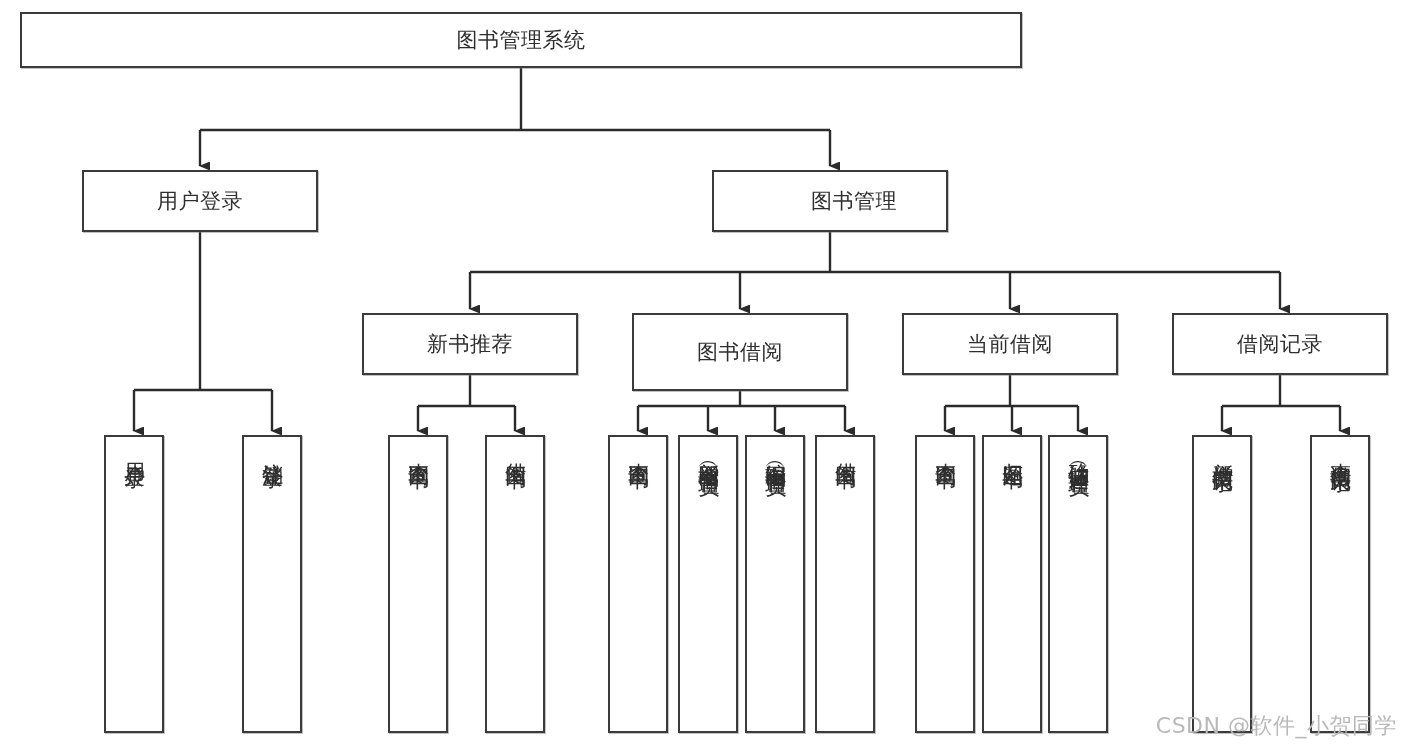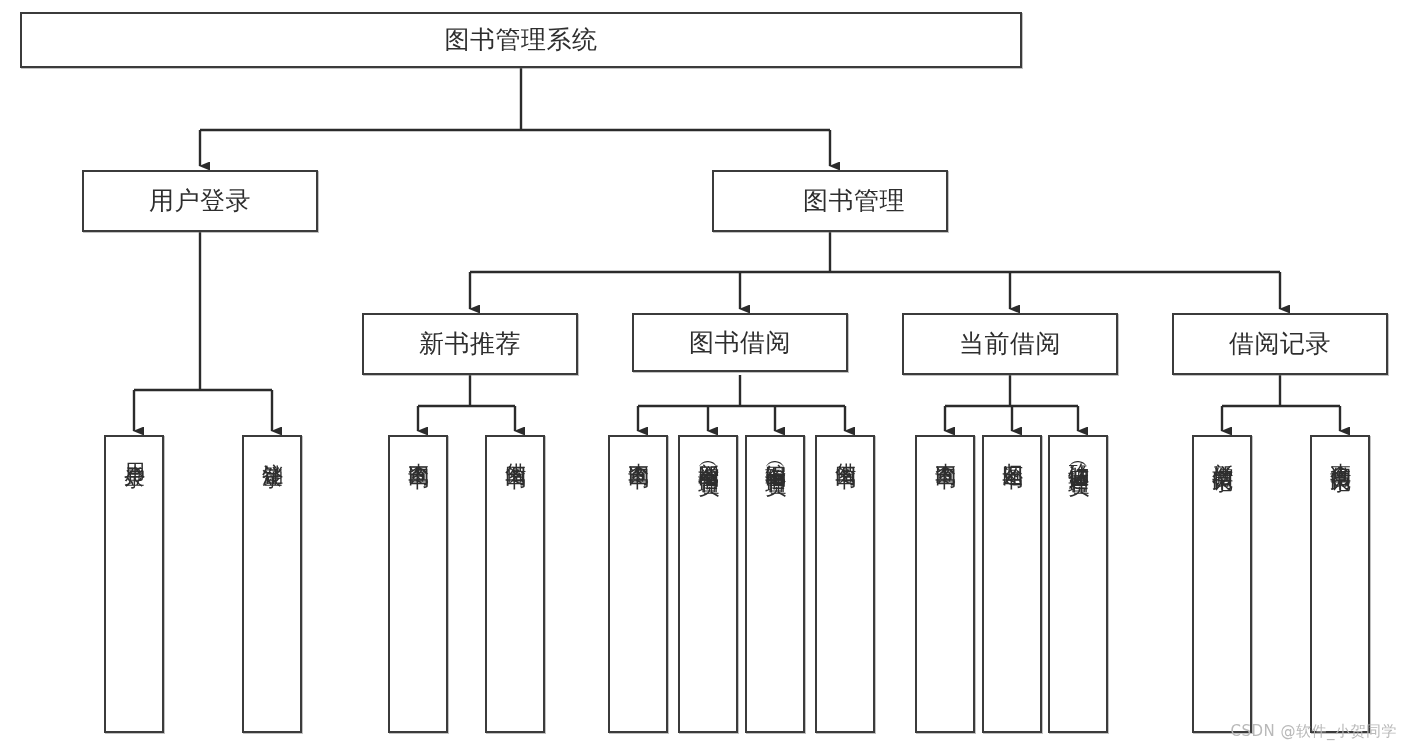--- a/index.html
+++ b/index.html
@@ -31,21 +31,21 @@
     position: absolute;
     box-sizing: border-box;
     background: #ffffff;
     border: 2px solid #3b3b3b;
     display: flex;
     align-items: center;
     justify-content: center;
     box-shadow: 1px 1px 0 rgba(120,120,120,0.45);
   }
   .node-label {
-    font-size: 25px;
+    font-size: 21px;
     line-height: 1.18;
     color: #2e2e2e;
     letter-spacing: 0.5px;
     text-align: center;
     white-space: nowrap;
   }
   .node.vertical {
     align-items: flex-start;
     justify-content: center;
     padding-top: 9px;
@@ -55,21 +55,21 @@
     text-orientation: upright;
     font-size: 21px;
     line-height: 1.02;
     letter-spacing: 2px;
     white-space: nowrap;
   }
   #watermark {
     position: absolute;
     right: 8px;
     bottom: 6px;
-    font-size: 15px;
+    font-size: 22px;
     color: #b9b9b9;
     letter-spacing: 0.5px;
     white-space: nowrap;
     user-select: none;
   }
 </style>
 </head>
 <body>
 
 <div id="diagram-root">
@@ -133,21 +133,21 @@
   <div class="node" style="left: 82px; top: 170px; width: 236px; height: 62px;">
     <span class="node-label">用户登录</span>
   </div>
   <div class="node" style="left: 712px; top: 170px; width: 236px; height: 62px; padding-left: 48px;">
     <span class="node-label">图书管理</span>
   </div>
 
   <div class="node" style="left: 362px; top: 313px; width: 216px; height: 62px; font-family: Liberation Serif, serif;">
     <span class="node-label">新书推荐</span>
   </div>
-  <div class="node" style="left: 632px; top: 313px; width: 216px; height: 59px;">
+  <div class="node" style="left: 632px; top: 313px; width: 216px; height: 78px;">
     <span class="node-label">图书借阅</span>
   </div>
   <div class="node" style="left: 1172px; top: 313px; width: 216px; height: 62px;">
     <span class="node-label">借阅记录</span>
   </div>
   <div class="node" style="left: 902px; top: 313px; width: 216px; height: 62px;">
     <span class="node-label">当前借阅</span>
   </div>
 
   <div class="node vertical" style="left: 104px; top: 435px; width: 60px; height: 298px;">

